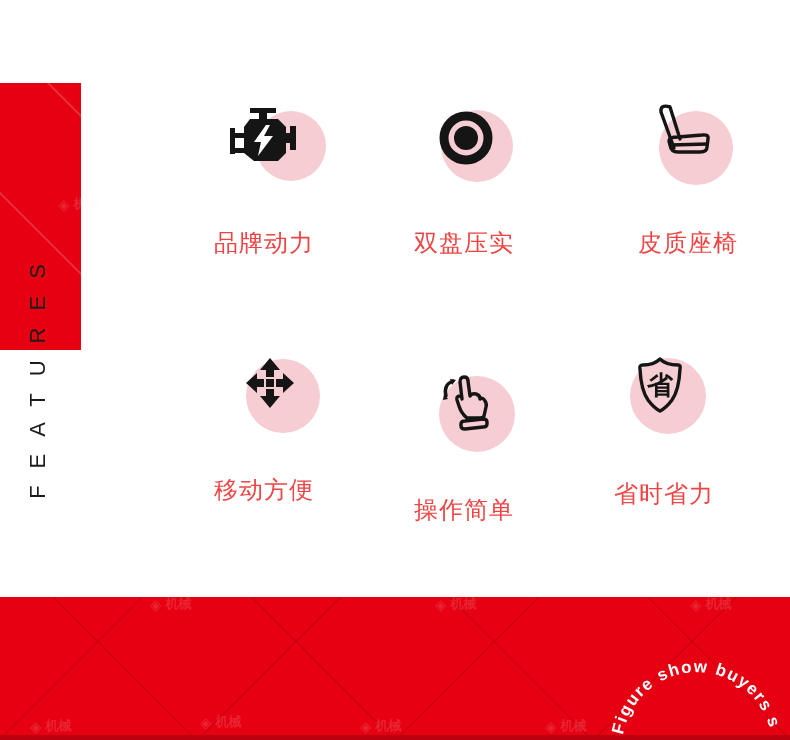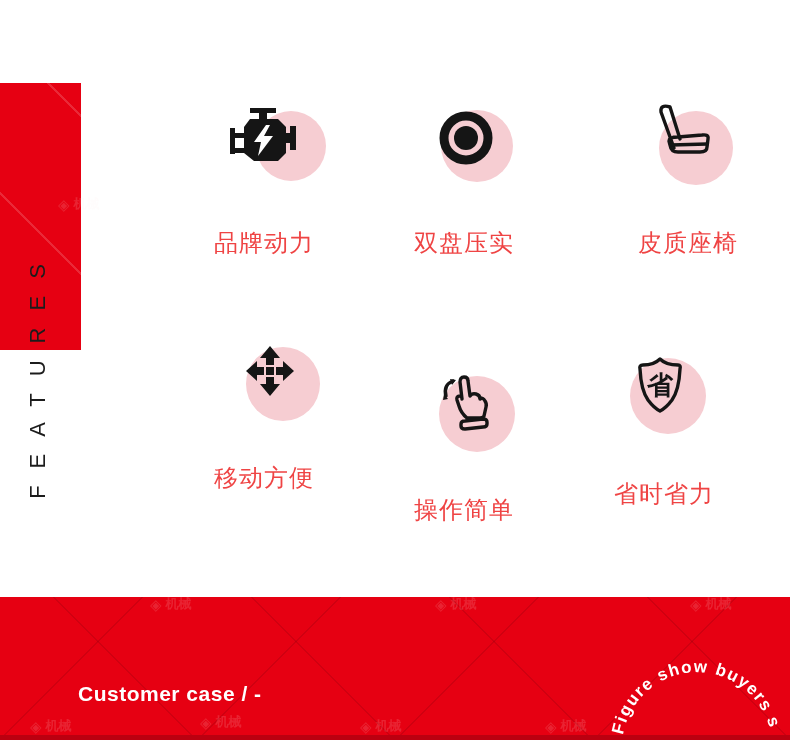--- a/index.html
+++ b/index.html
@@ -92,21 +92,21 @@
   <div class="feature" style="left:588px;top:100px;">
     <span class="pink-circle" style="left:71px;top:11px;width:74px;height:74px;"></span>
     <svg style="left:66px;top:2px;" width="58" height="66" viewBox="0 0 58 66">
       <path class="icon-stroke" d="M20,46 L7,10 Q6,2 16,5 L26,37"></path>
       <path class="icon-stroke" d="M24,35 L48,33 Q55,32 54,37 L53,45 Q53,50 46,50 L24,50 Q17,50 16,43 L15,39 Q15,35 24,35 Z"></path>
       <path class="icon-stroke" d="M17,43 L53,42"></path>
     </svg>
     <div class="feature-label" style="top:127px;">皮质座椅</div>
   </div>
 
-  <div class="feature" style="left:164px;top:336px;">
+  <div class="feature" style="left:164px;top:348px;">
     <span class="pink-circle" style="left:82px;top:11px;width:74px;height:74px;"></span>
     <svg style="left:82px;top:10px;" width="48" height="50" viewBox="0 0 48 50">
       <polygon class="icon-fill" points="24,0 14,12 20,12 20,19 28,19 28,12 34,12"></polygon>
       <polygon class="icon-fill" points="24,50 14,38 20,38 20,31 28,31 28,38 34,38"></polygon>
       <polygon class="icon-fill" points="0,25 11,15 11,21 18,21 18,29 11,29 11,35"></polygon>
       <polygon class="icon-fill" points="48,25 37,15 37,21 30,21 30,29 37,29 37,35"></polygon>
       <rect class="icon-fill" x="20" y="21" width="8" height="8"></rect>
     </svg>
     <div class="feature-label" style="top:126px;">移动方便</div>
   </div>
@@ -156,21 +156,20 @@
     </span>
     <span class="wm wm-light" style="left:360px;top:120px;">
       <span class="wm-icon">◈</span>
         <span>机械</span>
     </span>
     <span class="wm wm-light" style="left:545px;top:120px;">
       <span class="wm-icon">◈</span>
         <span>机械</span>
     </span>
   </div>
-  <div class="banner-heading">Customer case / -</div>
   <svg class="curved-text-svg" width="230" height="140" viewBox="0 0 230 140">
     <defs>
       <path id="arcPath" d="M 63,135 A 75,75 0 0 1 211,135" fill="none"></path>
     </defs>
     <text>
       <textPath href="#arcPath" startOffset="0">Figure show buyers s</textPath>
     </text>
   </svg>
   <div class="banner-bottom-strip"></div>
 

